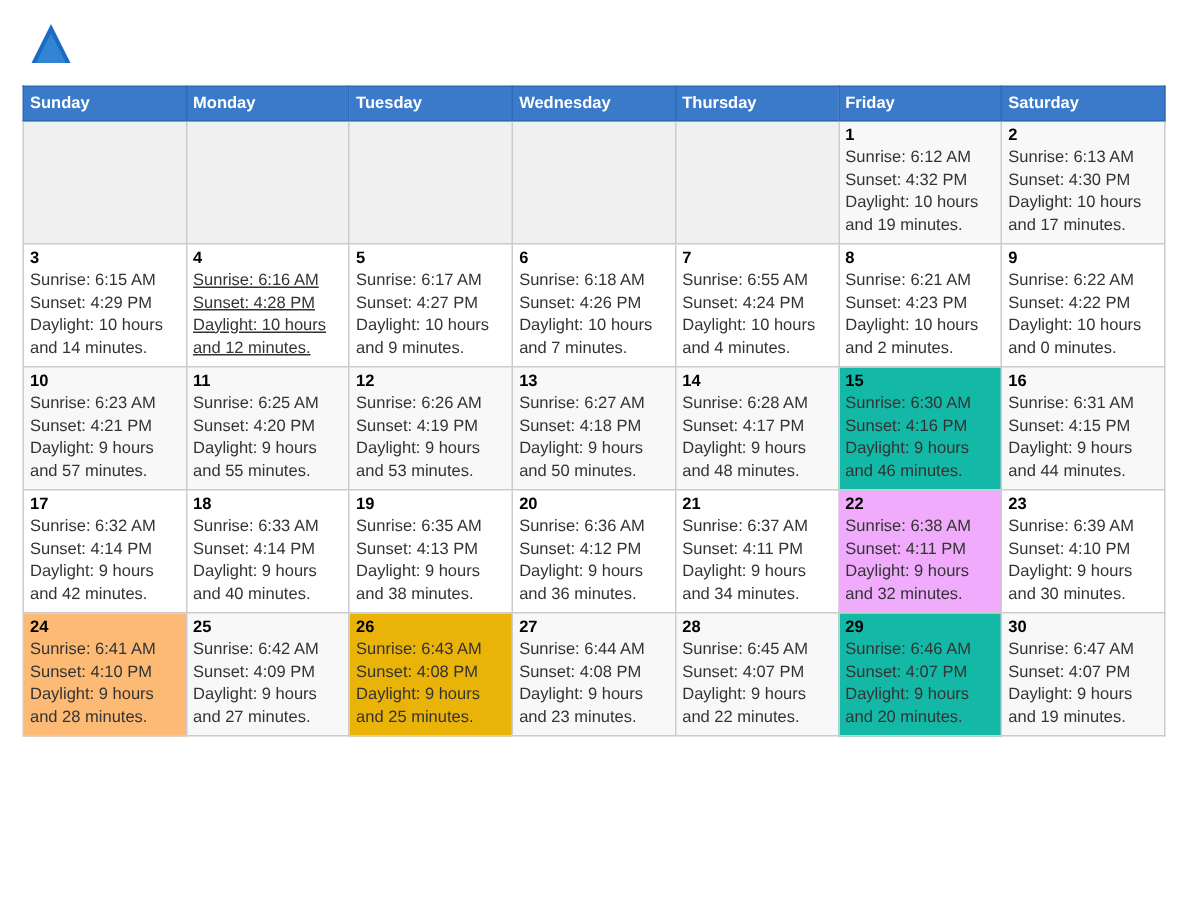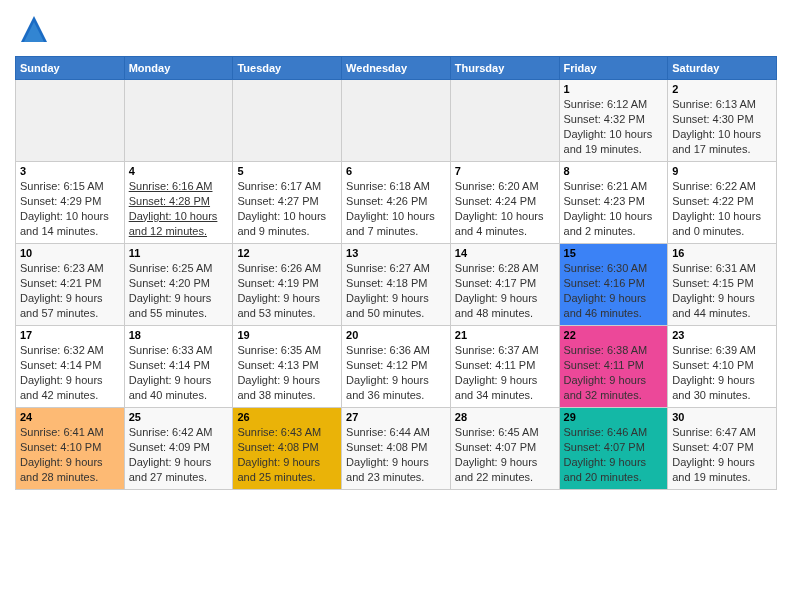--- a/index.html
+++ b/index.html
@@ -166,21 +166,21 @@
           </td>
           <td style="background: rgb(255, 255, 255);">
             <span class="day-num">6</span>
             <div class="day-info" style="white-space: pre-line;">Sunrise: 6:18 AM
 Sunset: 4:26 PM
 Daylight: 10 hours
 and 7 minutes.</div>
           </td>
           <td style="background: rgb(255, 255, 255);">
             <span class="day-num">7</span>
-            <div class="day-info" style="white-space: pre-line;">Sunrise: 6:20 AM
+            <div class="day-info" style="white-space: pre-line;">Sunrise: 6:55 AM
 Sunset: 4:24 PM
 Daylight: 10 hours
 and 4 minutes.</div>
           </td>
           <td style="background: rgb(255, 255, 255);">
             <span class="day-num">8</span>
             <div class="day-info" style="white-space: pre-line;">Sunrise: 6:21 AM
 Sunset: 4:23 PM
 Daylight: 10 hours
 and 2 minutes.</div>
@@ -222,21 +222,21 @@
 Daylight: 9 hours
 and 50 minutes.</div>
           </td>
           <td style="background: rgb(248, 248, 248);">
             <span class="day-num">14</span>
             <div class="day-info" style="white-space: pre-line;">Sunrise: 6:28 AM
 Sunset: 4:17 PM
 Daylight: 9 hours
 and 48 minutes.</div>
           </td>
-          <td style="background: #3b82f6;">
+          <td style="background: #14b8a6;">
             <span class="day-num">15</span>
             <div class="day-info" style="white-space: pre-line;">Sunrise: 6:30 AM
 Sunset: 4:16 PM
 Daylight: 9 hours
 and 46 minutes.</div>
           </td>
           <td style="background: rgb(248, 248, 248);">
             <span class="day-num">16</span>
             <div class="day-info" style="white-space: pre-line;">Sunrise: 6:31 AM
 Sunset: 4:15 PM
@@ -273,21 +273,21 @@
 Daylight: 9 hours
 and 36 minutes.</div>
           </td>
           <td style="background: rgb(255, 255, 255);">
             <span class="day-num">21</span>
             <div class="day-info" style="white-space: pre-line;">Sunrise: 6:37 AM
 Sunset: 4:11 PM
 Daylight: 9 hours
 and 34 minutes.</div>
           </td>
-          <td style="background: #ec4899;">
+          <td style="background: #f0abfc;">
             <span class="day-num">22</span>
             <div class="day-info" style="white-space: pre-line;">Sunrise: 6:38 AM
 Sunset: 4:11 PM
 Daylight: 9 hours
 and 32 minutes.</div>
           </td>
           <td style="background: rgb(255, 255, 255);">
             <span class="day-num">23</span>
             <div class="day-info" style="white-space: pre-line;">Sunrise: 6:39 AM
 Sunset: 4:10 PM

